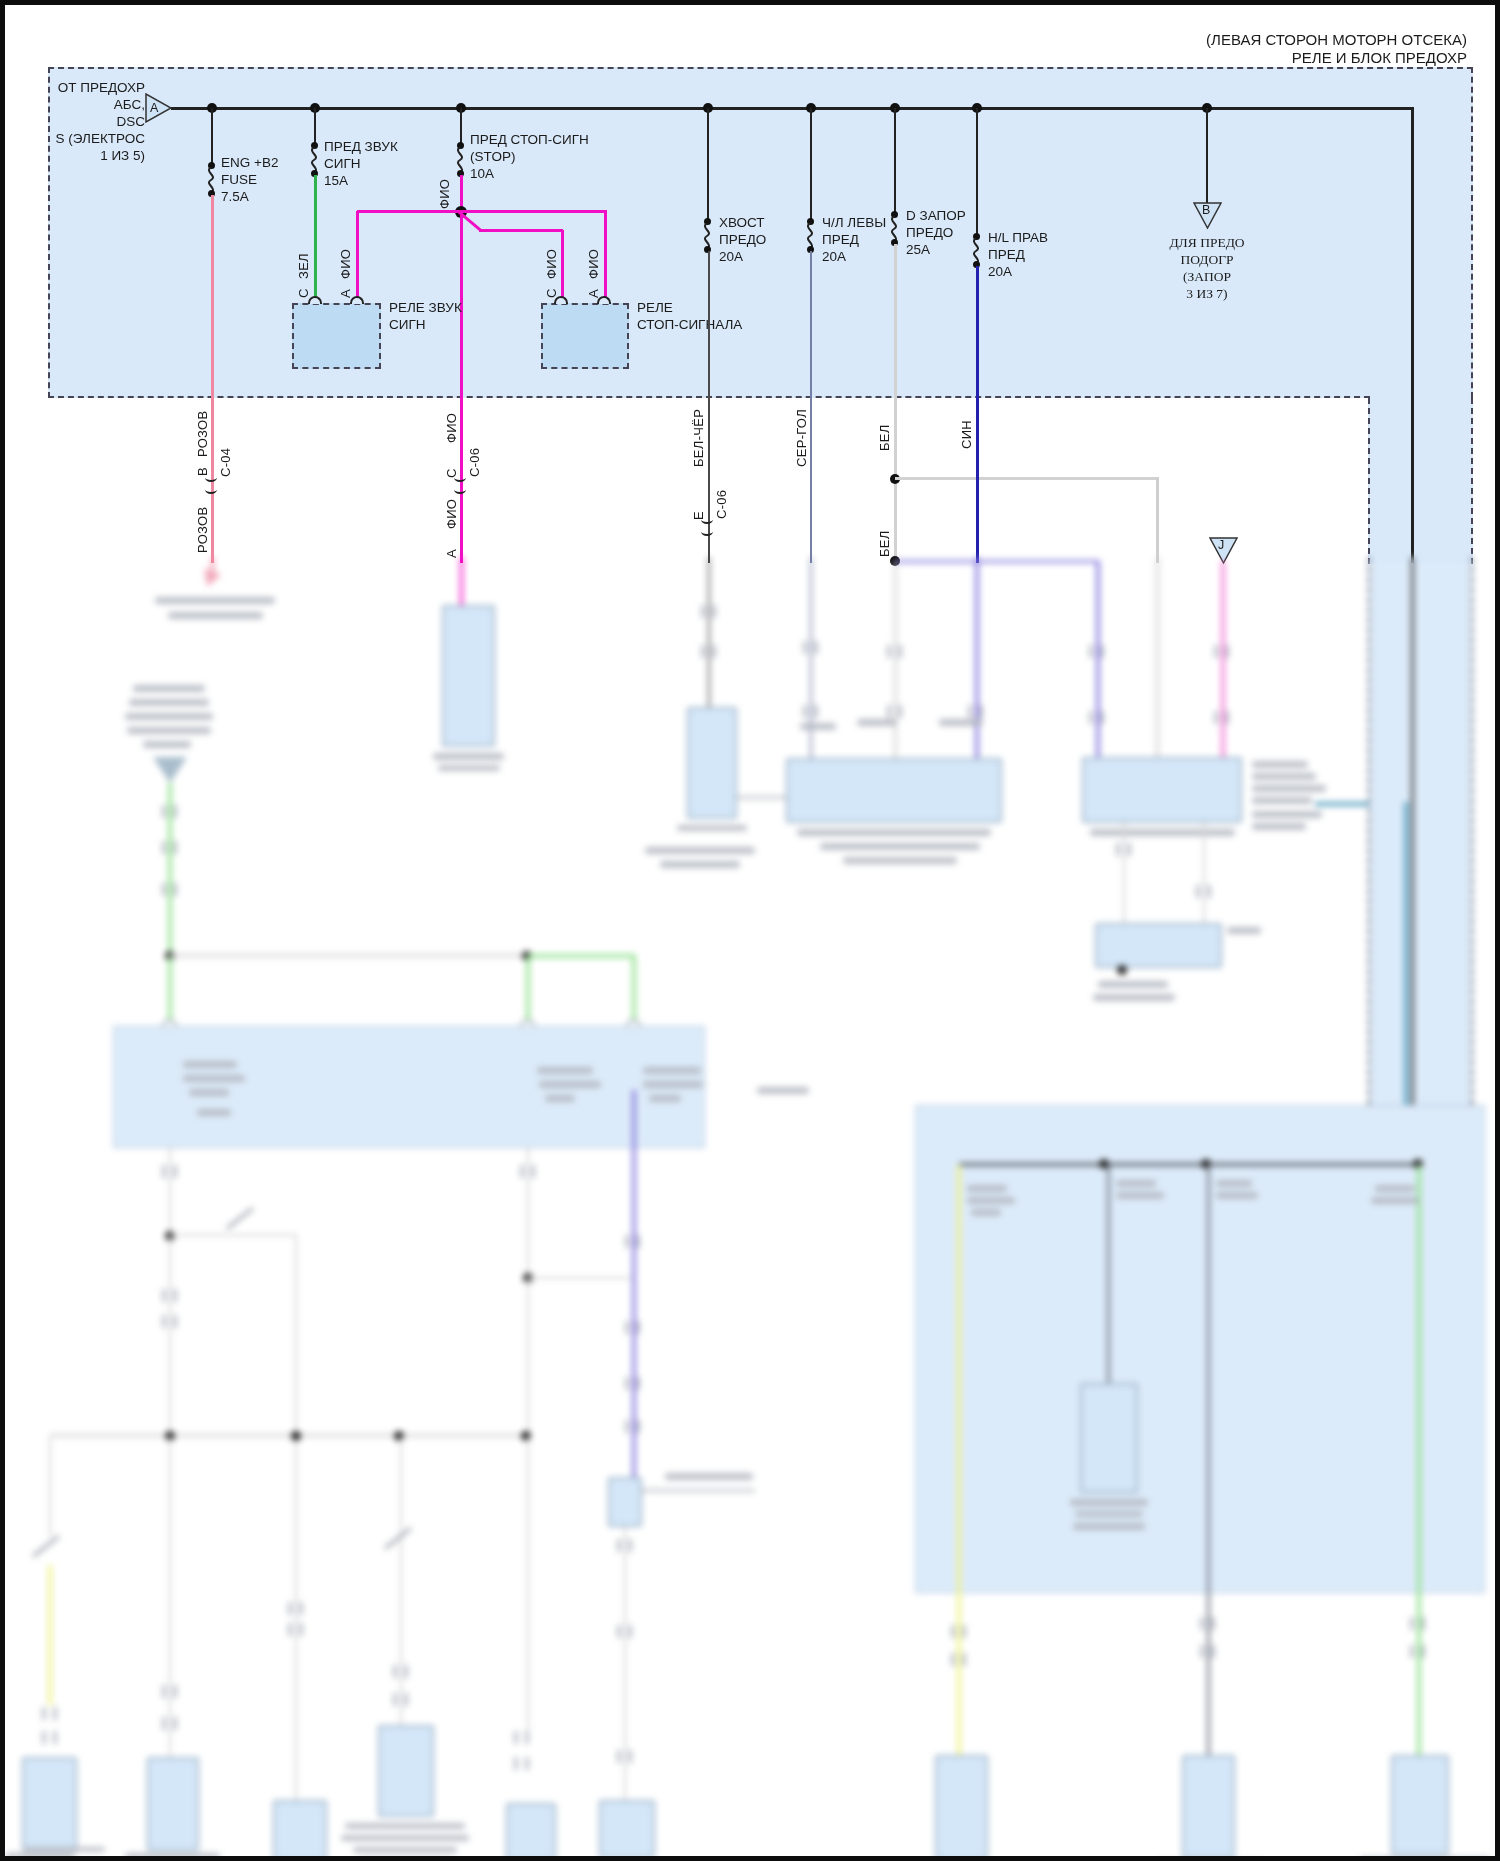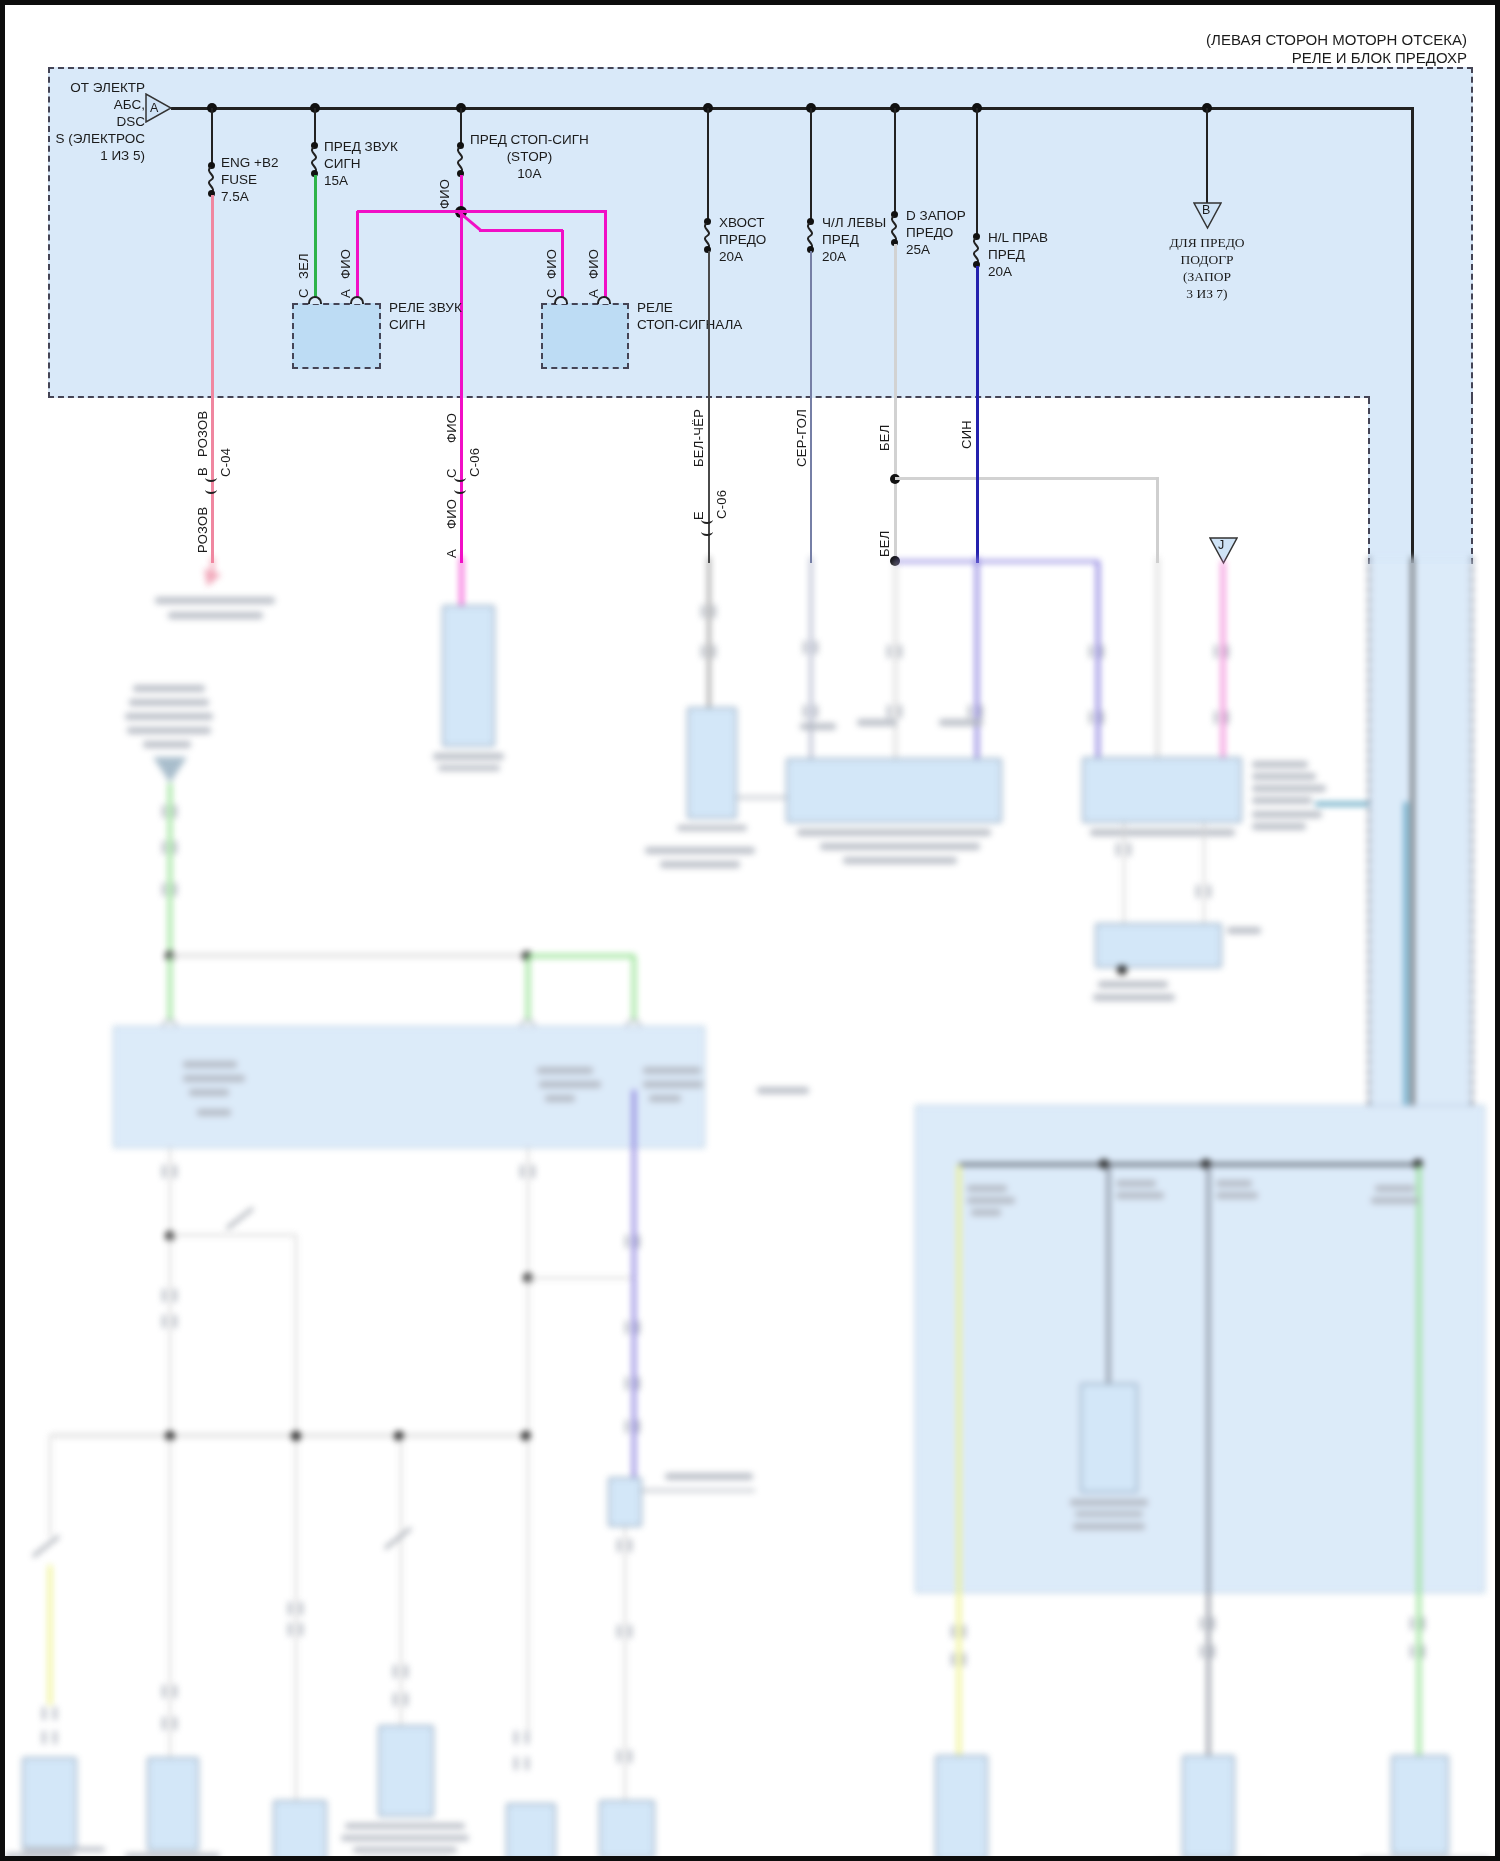--- a/index.html
+++ b/index.html
@@ -75,21 +75,21 @@
   <div class="strip" style="left:1363px;top:393px;width:105px;height:166px;"></div>
 
   <div class="wh" style="left:166px;top:102px;width:1243px;height:3px;"></div>
   <div class="wv" style="left:1406px;top:102px;height:456px;width:3px;"></div>
 
   <svg class="abs" style="left:140px;top:88px;" width="27" height="30">
     <polygon points="1,1 1,29 26,15" fill="#cfe3f6" stroke="#333" stroke-width="1.5"></polygon>
   </svg>
   <span class="tri-letter" style="left:145px;top:96px;">A</span>
   <div class="lab r" style="left:30px;top:74px;width:110px;">
-    <div>ОТ ЭЛЕКТР</div>
+    <div>ОТ ПРЕДОХР</div>
     <div>АБС,</div>
     <div>DSC</div>
     <div>S (ЭЛЕКТРОС</div>
     <div>1 ИЗ 5)</div>
   </div>
 
   <div class="dot" style="left:202px;top:98px;"></div>
   <div class="dot" style="left:305px;top:98px;"></div>
   <div class="dot" style="left:451px;top:98px;"></div>
   <div class="dot" style="left:698px;top:98px;"></div>
@@ -123,21 +123,21 @@
       <div>15А</div>
   </div>
   <div class="wv c-zel" style="left:309px;top:170px;height:122px;"></div>
 
   <div class="wv" style="left:455px;top:103px;height:38px;"></div>
   <div class="fd" style="left:452px;top:137px;"></div>
   <svg class="abs" style="left:449px;top:142px;" width="13" height="26">
       <path d="M6 0 C-1 5,13 9,6 13 C-1 17,13 21,6 26" stroke="#222" stroke-width="2" fill="none"></path>
     </svg>
   <div class="fd" style="left:452px;top:165px;"></div>
-  <div class="lab" style="left:465px;top:126px;text-align:center;">
+  <div class="lab" style="left:465px;top:126px;">
     <div>ПРЕД СТОП-СИГН</div>
       <div>(STOP)</div>
       <div>10A</div>
   </div>
   <div class="vlab" style="left:432px;top:168px;height:36px;">ФИО</div>
   <div class="wv c-fio" style="left:455px;top:170px;height:36px;"></div>
 
   <div class="dot" style="left:450px;top:201px;width:12px;height:12px;"></div>
   <div class="wh c-fio-h" style="left:352px;top:205px;width:104px;"></div>
   <div class="wv c-fio" style="left:351px;top:206px;height:86px;"></div>

